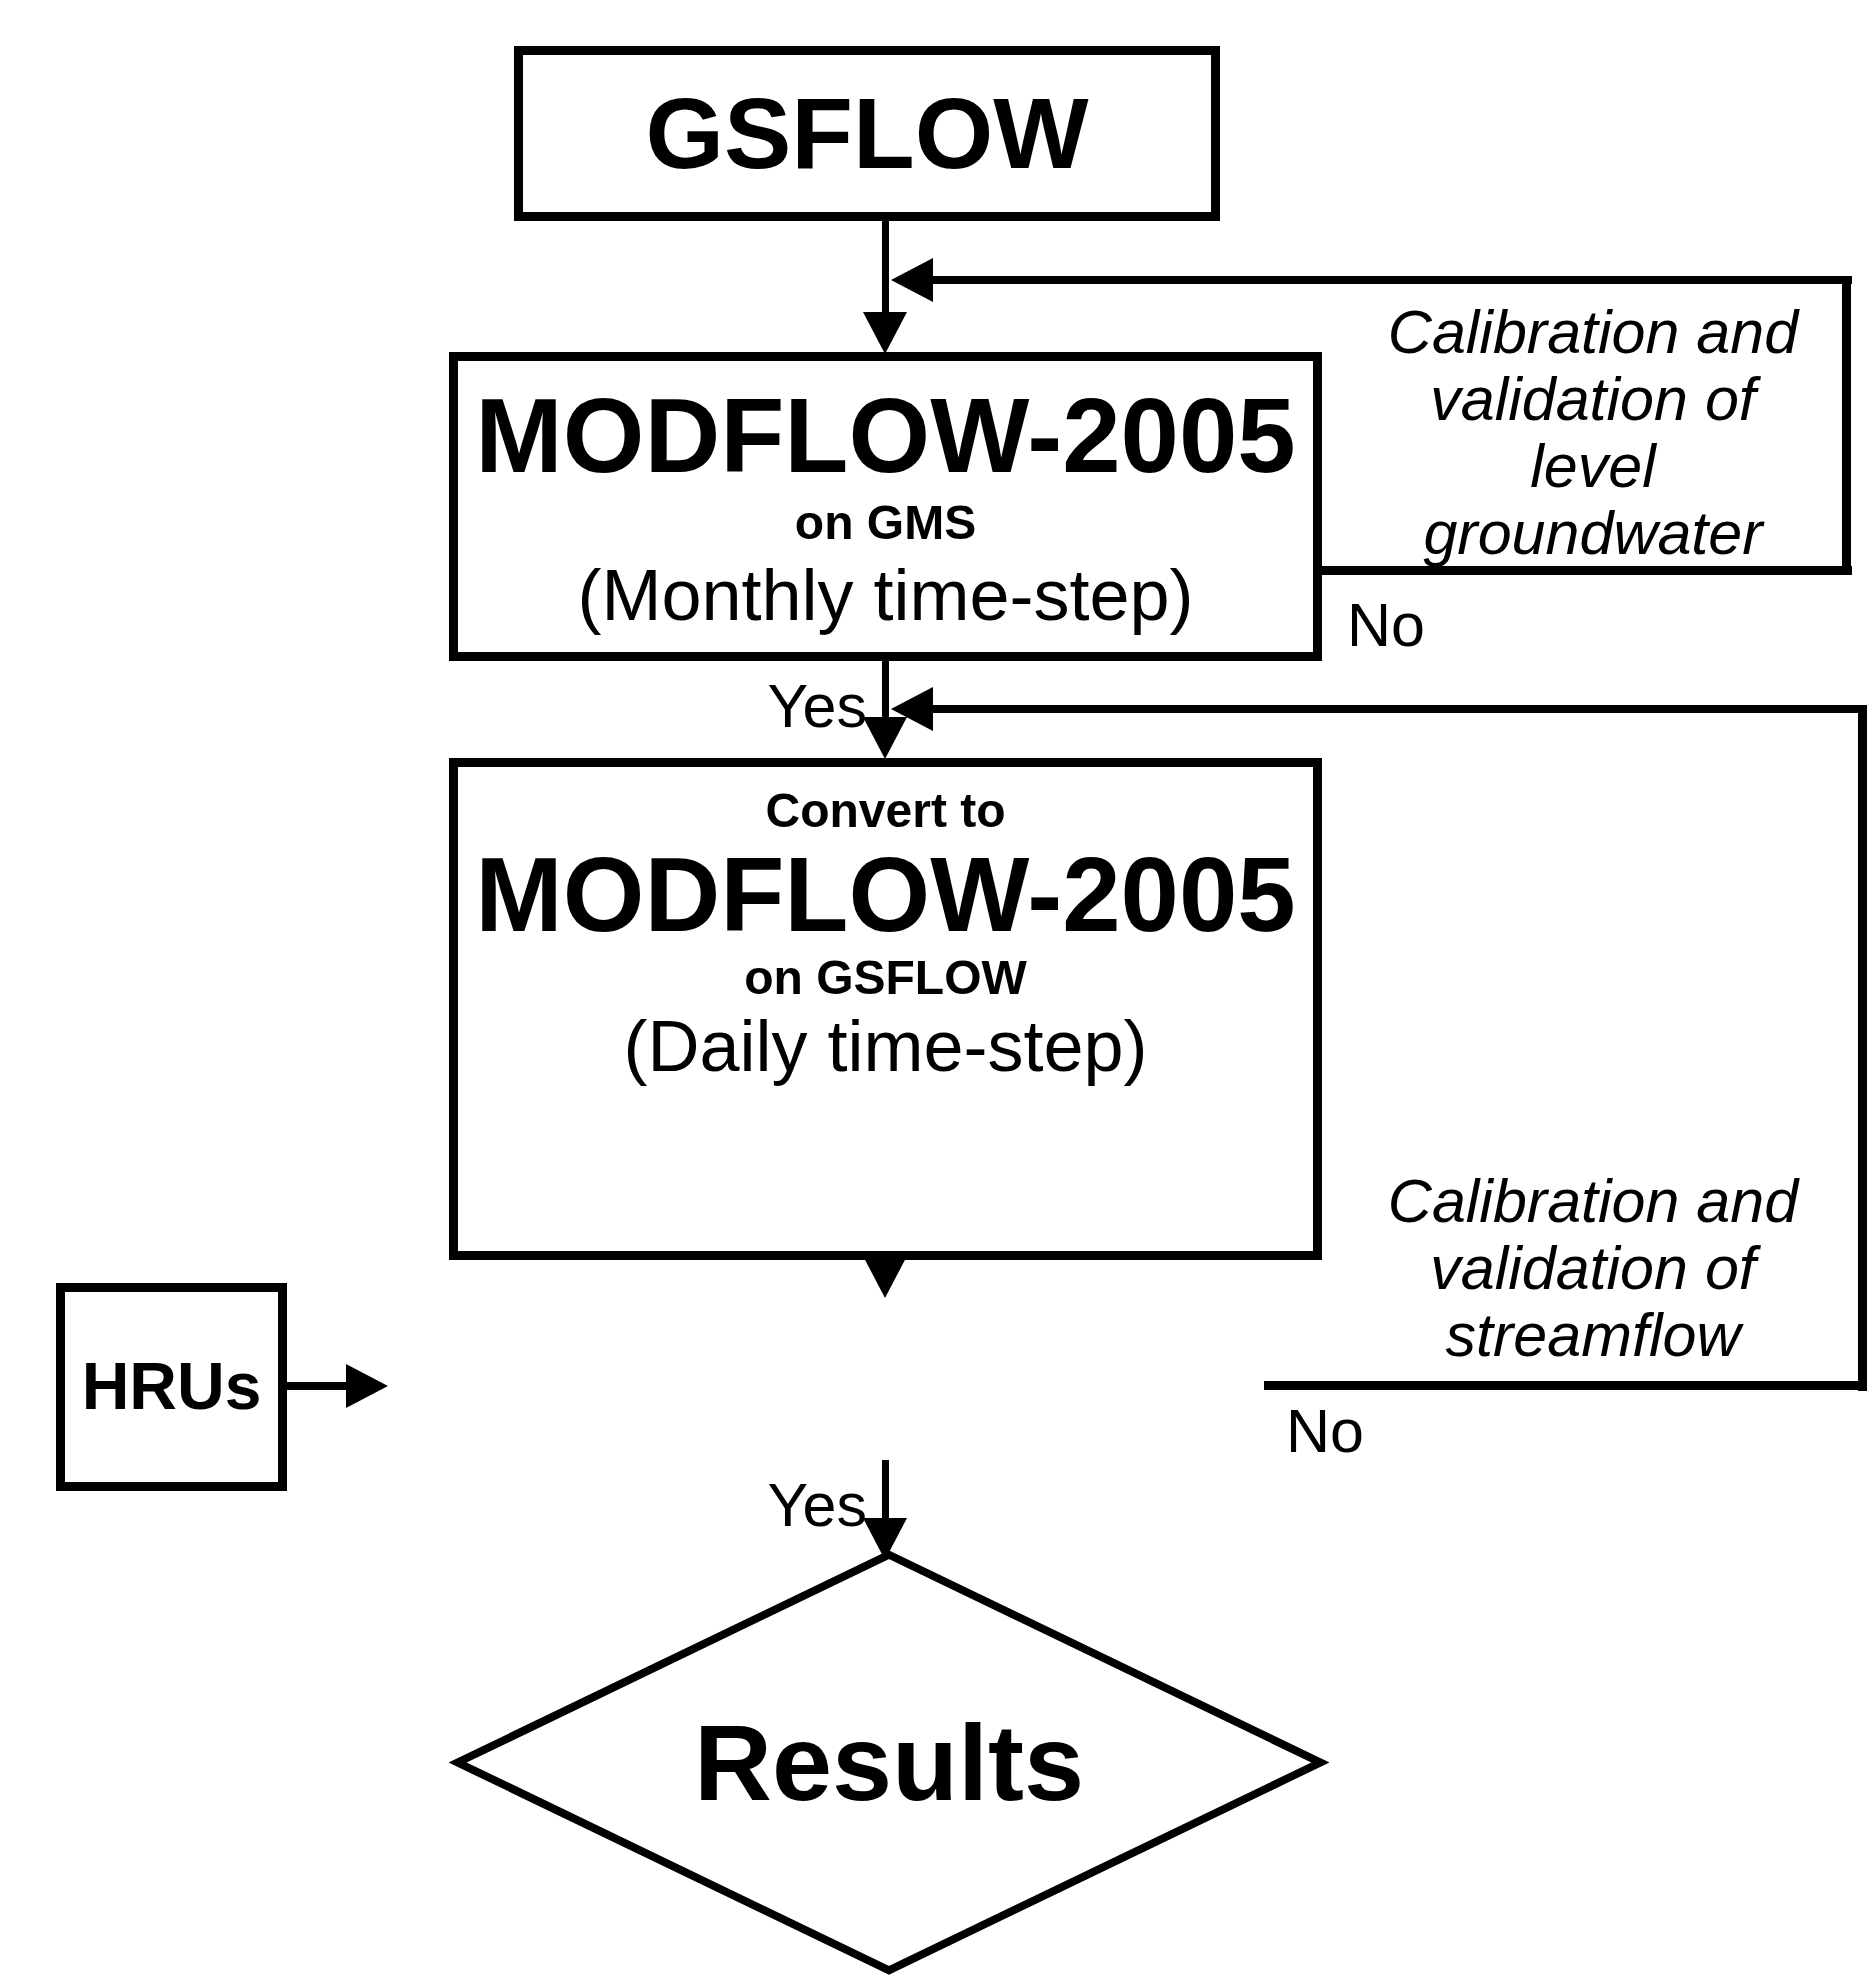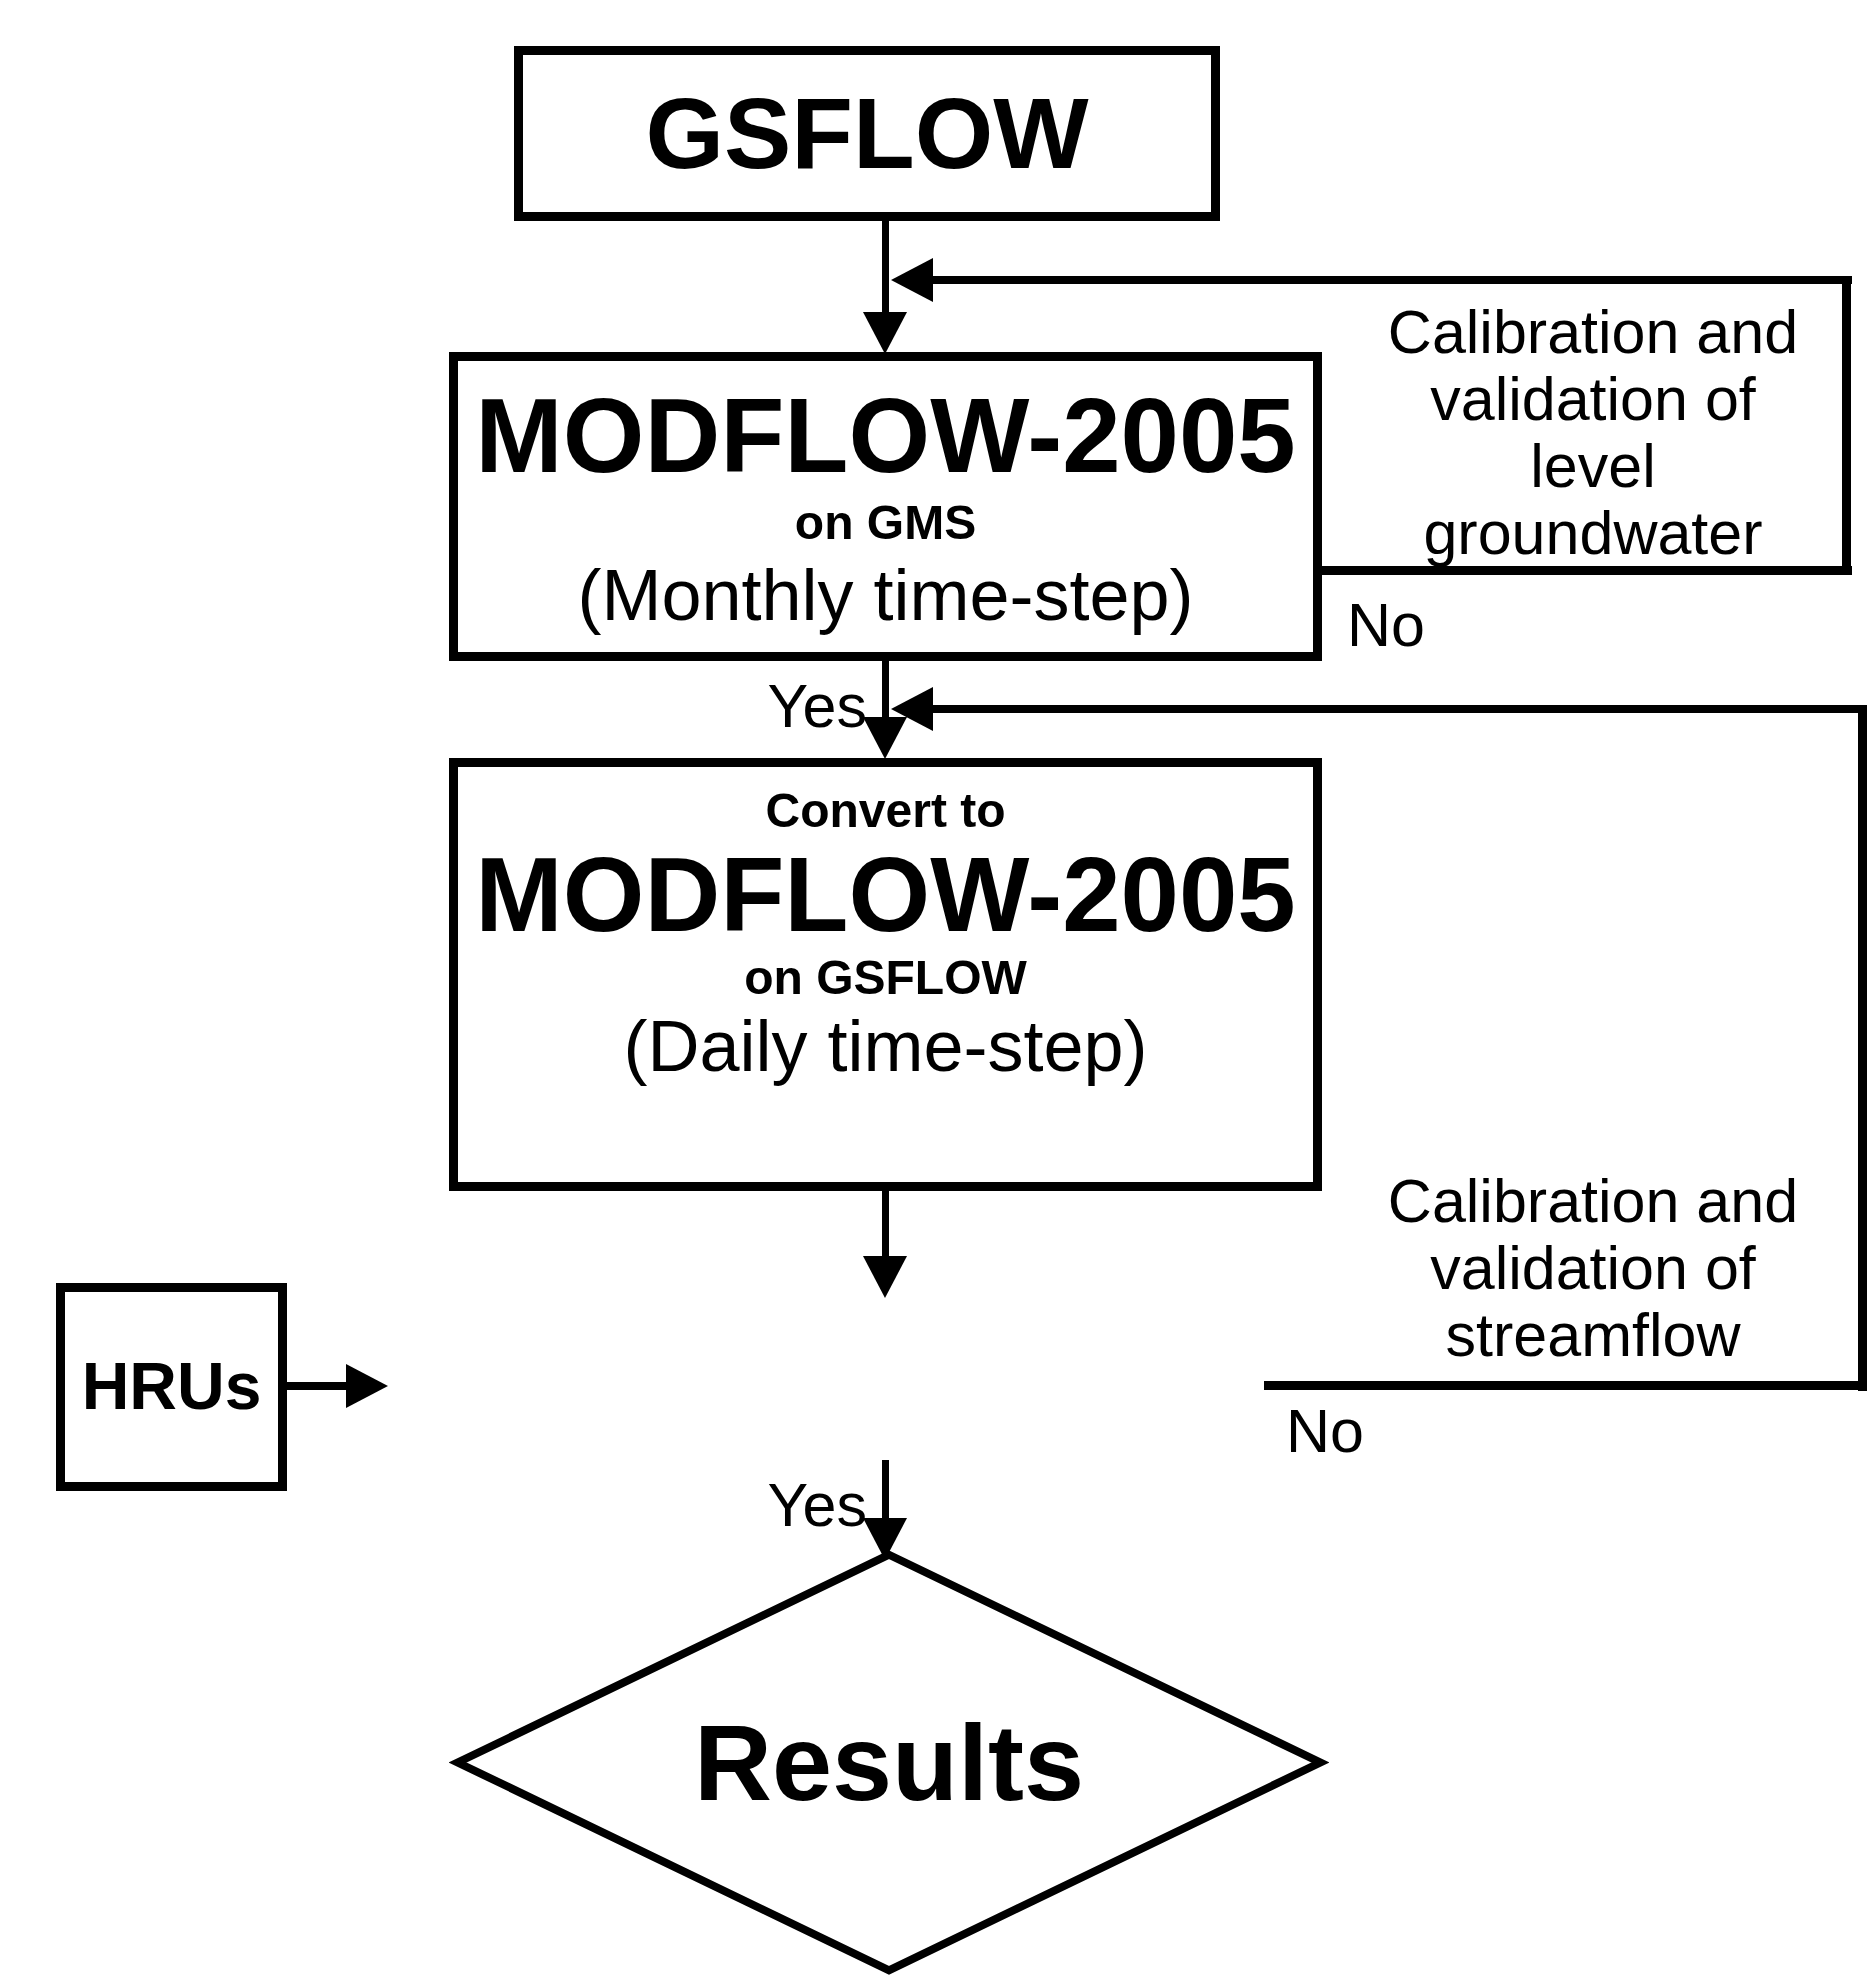--- a/index.html
+++ b/index.html
@@ -70,29 +70,29 @@
   .annotation {
     position: absolute;
     left: 1321px;
     width: 512px;
     text-align: center;
     font-size: 61px;
     font-weight: 400;
     line-height: 1.1;
     color: #000000;
   }
-  .annotation span { display: block; }
+  .annotation span { display: block; font-style: italic; }
   .yes-label {
     left: 649px;
     width: 202px;
     text-align: right;
   }
   #gsflow-box   { left: 498px;  top: 46px;   width: 706px;  height: 175px; font-size: 101px; font-weight: 700; }
   #modflow-box  { left: 433px;  top: 352px;  width: 873px; height: 309px; gap: 11.5px; }
-  #convert-box  { left: 433px;  top: 758px; width: 873px; height: 433px; gap: 7.2px; justify-content: flex-start; padding-top: 20px; }
+  #convert-box  { left: 433px;  top: 758px; width: 873px; height: 502px; gap: 7.2px; justify-content: flex-start; padding-top: 20px; }
   #prms-box     { left: 369px;  top: 1297px; width: 885px; height: 163px; font-size: 112px; font-weight: 700; }
   #define-box   { left: 40px;   top: 1283px; width: 231px;  height: 208px; font-size: 66px;  font-weight: 700; line-height: 1.3; }
   #diamond-wrap { position: absolute; left: 433px; top: 1546px; width: 880px; height: 433px; }
   #results-label {
     position: absolute; left: 433px; top: 1546px; width: 880px; height: 433px;
     display: flex; align-items: center; justify-content: center;
     font-size: 108px; font-weight: 700;
   }
 </style>
 </head>

